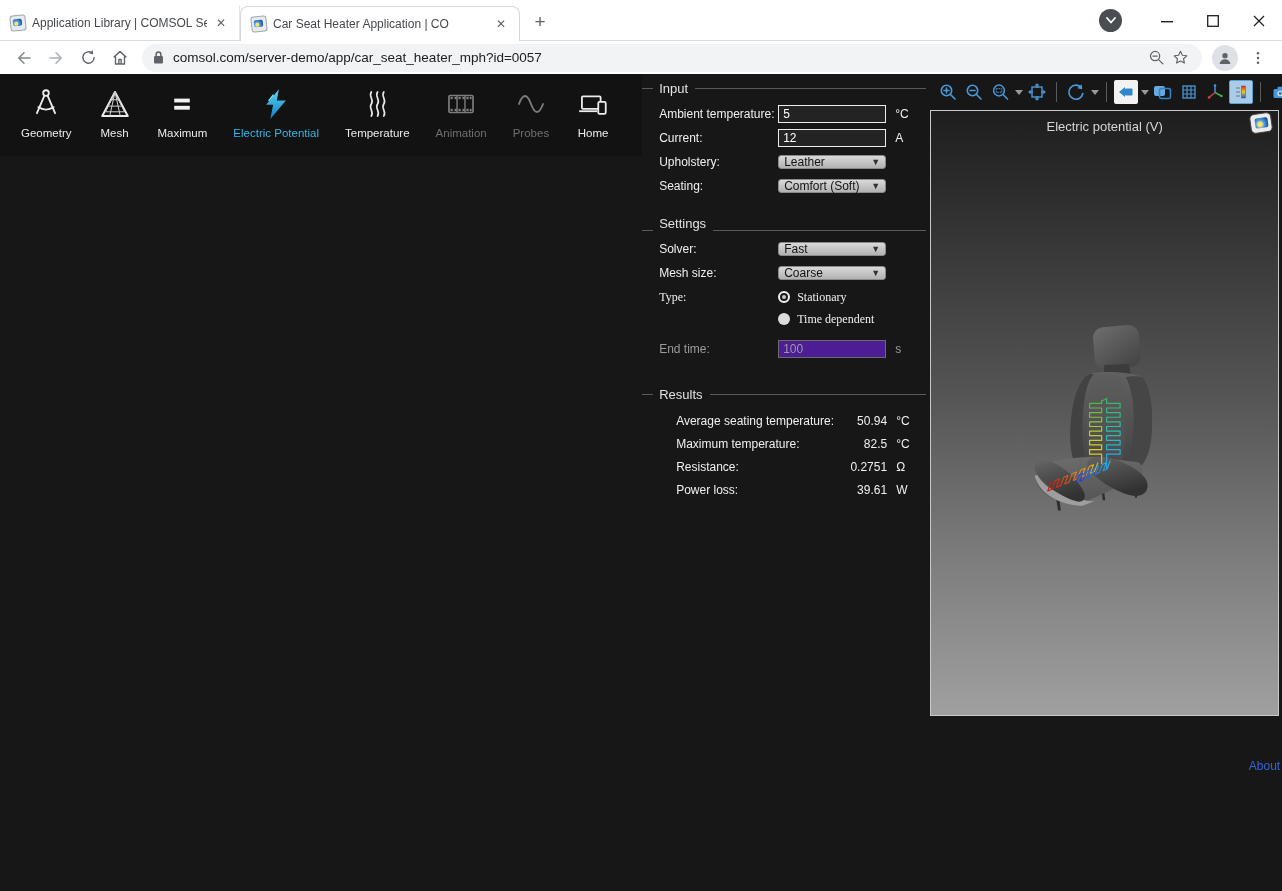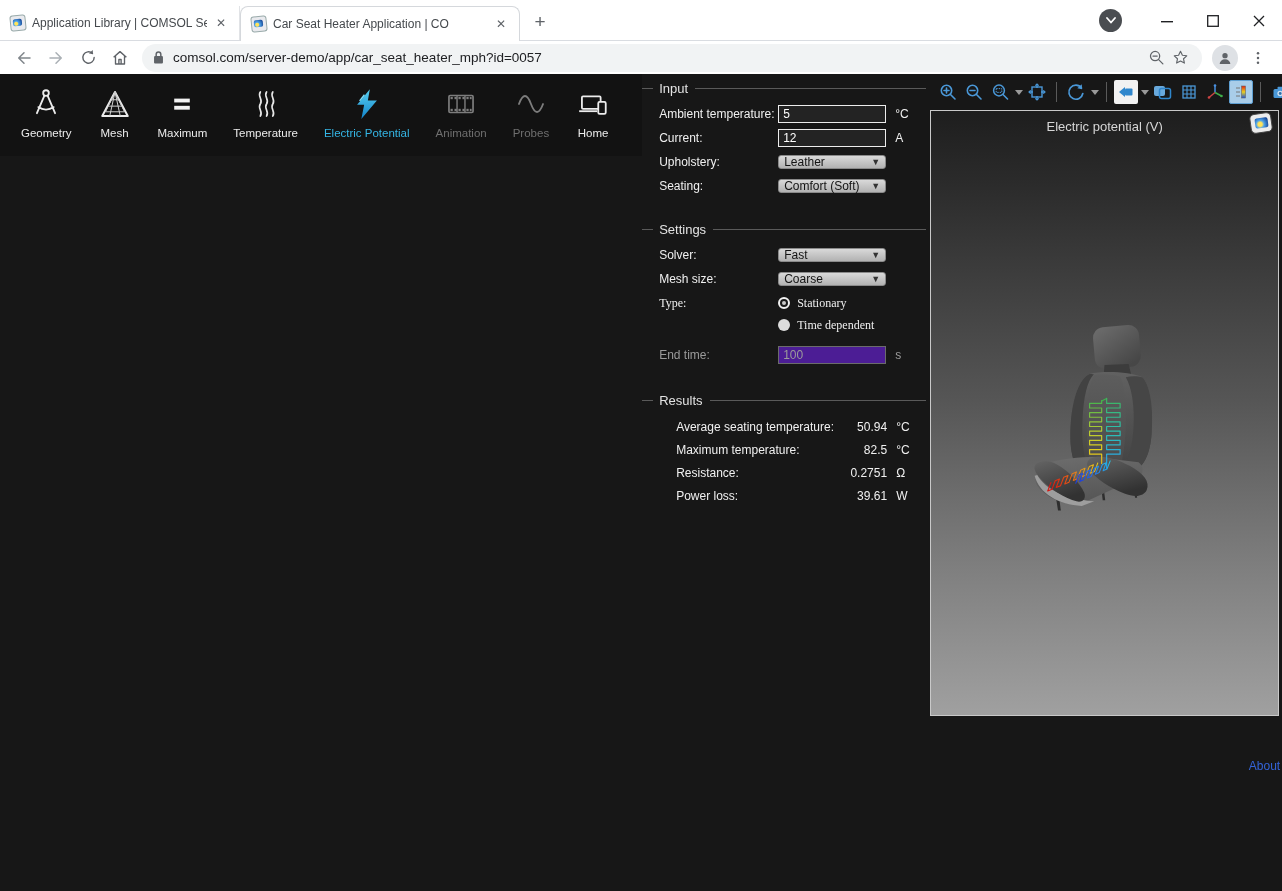--- a/index.html
+++ b/index.html
@@ -202,42 +202,42 @@
     </div>
     <div class="rbtn">
       <div class="ric">
           <svg width="34" height="34" viewBox="0 0 24 24">
             <rect x="6.5" y="8.2" width="11" height="2.7" fill="#f2f2f2"></rect>
             <rect x="6.5" y="13.3" width="11" height="2.7" fill="#f2f2f2"></rect>
           </svg>
         </div>
       <div class="rlabel">Maximum</div>
     </div>
-    <div class="rbtn">
-      <div class="ric">
-          <svg width="34" height="34" viewBox="0 0 24 24">
-            <path d="M8,3.5 c-2.2,3 2.2,5.5 0,8.5 c-2.2,3 2.2,5.5 0,8.5 M12.4,3.5 c-2.2,3 2.2,5.5 0,8.5 c-2.2,3 2.2,5.5 0,8.5 M16.8,3.5 c-2.2,3 2.2,5.5 0,8.5 c-2.2,3 2.2,5.5 0,8.5" stroke="#e8e8e8" stroke-width="1.2" fill="none" stroke-linecap="round"></path>
-          </svg>
-        </div>
-      <div class="rlabel">Temperature</div>
-    </div>
     <div class="rbtn active">
       <div class="ric">
           <svg width="34" height="34" viewBox="0 0 24 24">
         <defs>
               <linearGradient id="boltg" x1="0" y1="0" x2="0" y2="1">
                 <stop offset="0" stop-color="#59d1f2"></stop>
                 <stop offset="1" stop-color="#1283c9"></stop>
               </linearGradient>
             </defs>
         <path d="M14,1.5 L5,12.5 H10 L8,22.5 L19,9.5 H12.6 Z" fill="url(#boltg)"></path>
         <path d="M10.2,5.5 L6.8,9.8" stroke="#7fe0fa" stroke-width="1" fill="none"></path>
           </svg>
         </div>
       <div class="rlabel">Electric Potential</div>
+    </div>
+    <div class="rbtn">
+      <div class="ric">
+          <svg width="34" height="34" viewBox="0 0 24 24">
+            <path d="M8,3.5 c-2.2,3 2.2,5.5 0,8.5 c-2.2,3 2.2,5.5 0,8.5 M12.4,3.5 c-2.2,3 2.2,5.5 0,8.5 c-2.2,3 2.2,5.5 0,8.5 M16.8,3.5 c-2.2,3 2.2,5.5 0,8.5 c-2.2,3 2.2,5.5 0,8.5" stroke="#e8e8e8" stroke-width="1.2" fill="none" stroke-linecap="round"></path>
+          </svg>
+        </div>
+      <div class="rlabel">Temperature</div>
     </div>
     <div class="rbtn disabled">
       <div class="ric">
           <svg width="34" height="34" viewBox="0 0 24 24">
             <rect x="3.5" y="6" width="17" height="12" rx="0.8" stroke="#7d7d7d" stroke-width="1.2" fill="none"></rect>
             <path d="M9.2,6 v12 M14.8,6 v12" stroke="#7d7d7d" stroke-width="1"></path>
             <g fill="#7d7d7d">
               <rect x="4.6" y="7" width="1.6" height="1.6"></rect>
               <rect x="7.4" y="7" width="1.6" height="1.6"></rect>
               <rect x="10.2" y="7" width="1.6" height="1.6"></rect>
@@ -305,21 +305,21 @@
       </div>
       <div class="prow">
         <span class="plabel">Seating:</span>
         <div class="pselect">
           <span class="sval">Comfort (Soft)</span>
           <span class="caret">▼</span>
         </div>
         <span class="punit"></span>
       </div>
 
-      <div class="sechead" style="margin-top:27px;">
+      <div class="sechead" style="margin-top:21px;align-items:flex-end;">
         <div class="dashL"></div>
           <span class="st">Settings</span>
           <div class="dashR"></div>
       </div>
       <div class="prow">
         <span class="plabel">Solver:</span>
         <div class="pselect">
           <span class="sval">Fast</span>
           <span class="caret">▼</span>
         </div>

